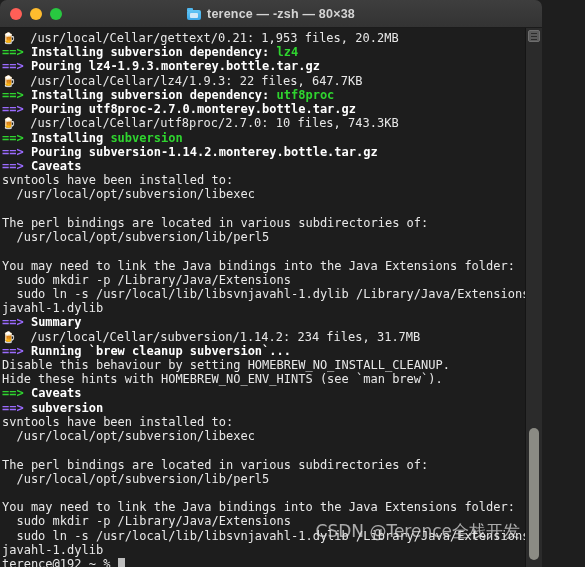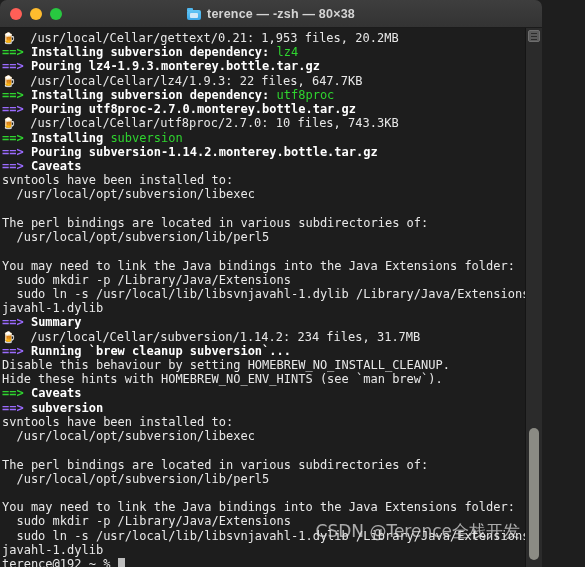--- a/index.html
+++ b/index.html
@@ -111,21 +111,21 @@
     overflow: hidden;
   }
   .line {
     height: 14.22px;
     white-space: pre;
     letter-spacing: 0px;
   }
   .arrow-purple { color: #9b6bff; font-weight: bold; }
   .arrow-green  { color: #2fd42f; font-weight: bold; }
   .bold-white   { color: #ffffff; font-weight: bold; }
-  .green        { color: #2fd42f; font-weight: normal; }
+  .green        { color: #2fd42f; font-weight: bold; }
   .plain        { color: #e8e8e8; }
   .beer         { font-family: "DejaVu Sans", sans-serif; font-size: 11px; }
   .cursor {
     display: inline-block;
     width: 7px;
     height: 12px;
     background: #bdbdbd;
     vertical-align: -2px;
   }
 

